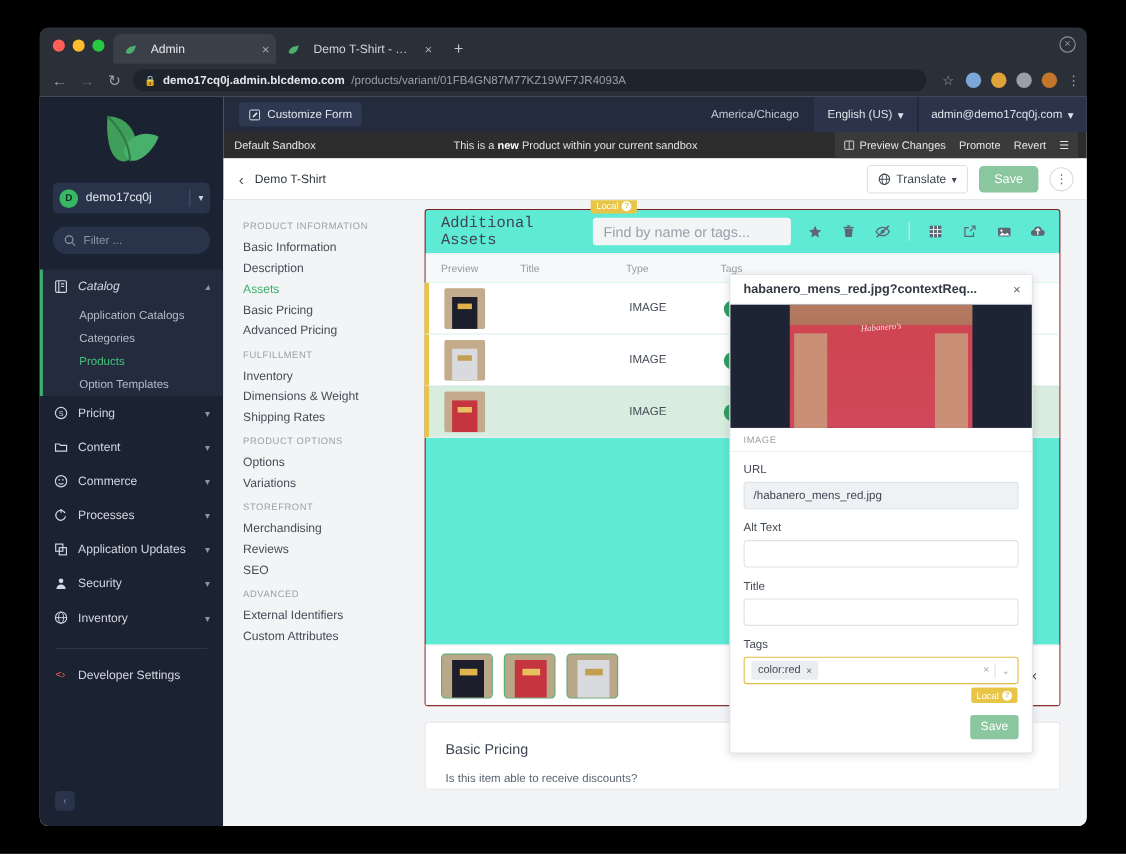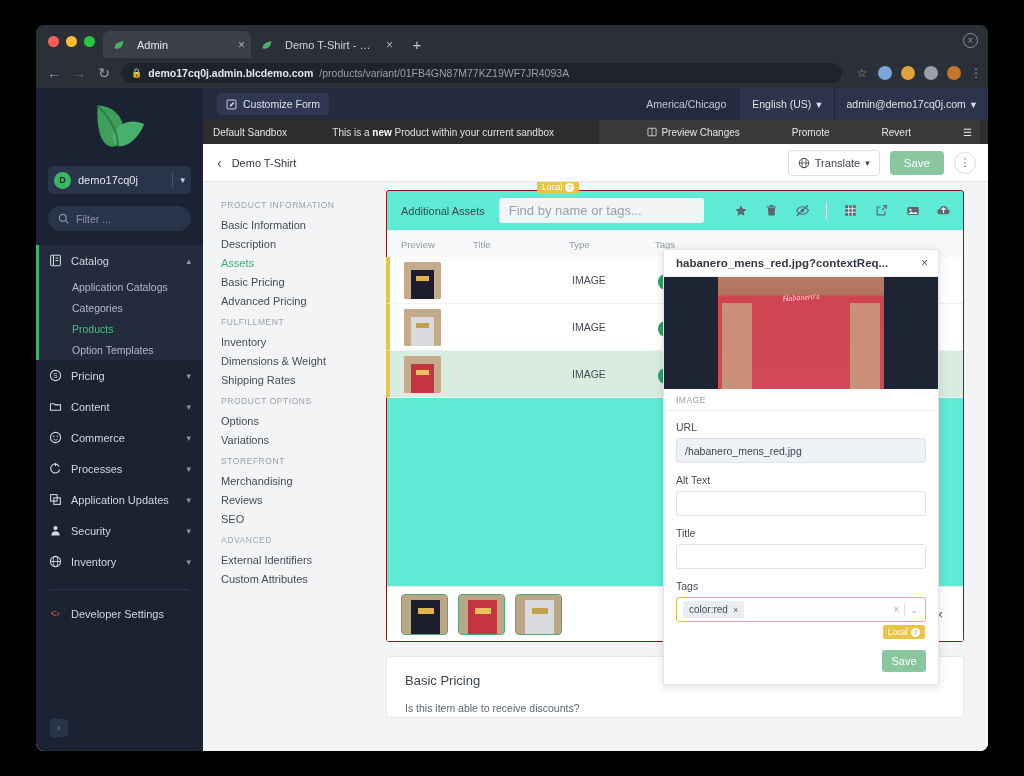--- a/index.html
+++ b/index.html
@@ -93,21 +93,21 @@
   .filter {
     margin: 0 12px 14px; height: 25px; background: #29334a; border-radius: 13px;
     display: flex; align-items: center; gap: 7px; padding: 0 10px; font-size: 10.5px; color: #8d95a6;
   }
   .navgroup { padding: 0; }
   .navgroup.open { background: #232b3d; border-left: 3px solid #3faf6d; }
   .navitem {
     height: 31px; display: flex; align-items: center; gap: 9px;
     padding: 0 12px; font-size: 11px; color: #d2d7e0;
   }
-  .navgroup.open > .navitem { padding-left: 9px; }
+  .navgroup.open > .navitem { padding-left: 9px; font-style: italic; }
   .navitem .ic { width: 14px; height: 14px; flex: none; display: flex; align-items: center; justify-content: center; }
   .navitem .lb { flex: 1; }
   .navitem .ch { font-size: 9px; color: #8d95a6; }
   .subitem {
     height: 21px; display: flex; align-items: center; padding-left: 33px;
     font-size: 10.5px; color: #b3bac7;
   }
   .subitem.active { color: #44c27c; }
   .navdiv { height: 1px; background: #2c3548; margin: 12px 14px 8px; }
   .navitem.dev .lb { color: #d2d7e0; }
@@ -138,21 +138,21 @@
   .topsel + .topsel { border-left: 1px solid #1b2232; }
 
   .sandbar {
     height: 24px; background: #2d2d2d; display: flex; align-items: center;
     padding: 0 8px 0 10px; flex: none; color: #e6e6e6; font-size: 10px;
   }
   .sandbar .name { min-width: 0; }
   .sandbar .msg { flex: 1; text-align: center; color: #e0e0e0; }
   .sandbar .msg b { color: #fff; }
   .sandbar .acts { display: flex; align-items: center; gap: 12px; background: #3a3a3a; height: 24px; padding: 0 8px; }
-  .sandbar .acts .it { display: flex; align-items: center; gap: 4px; font-size: 10px; color: #e6e6e6; margin-left: 40px; }
+  .sandbar .acts .it { display: flex; align-items: center; gap: 4px; font-size: 10px; color: #e6e6e6; }
 
   .pagehdr {
     height: 38px; background: #fff; border-bottom: 1px solid #e3e5e8;
     display: flex; align-items: center; padding: 0 12px 0 14px; gap: 10px; flex: none;
   }
   .pagehdr .back { font-size: 14px; color: #4a5059; }
   .pagehdr h1 { font-size: 11px; color: #2f3640; font-weight: normal; flex: 1; }
   .translate {
     height: 26px; border: 1px solid #dcdfe3; border-radius: 4px; background: #fff;
     display: flex; align-items: center; gap: 5px; padding: 0 9px; font-size: 11px; color: #3f4651;
@@ -188,21 +188,21 @@
   }
   .localbadge .q {
     width: 9px; height: 9px; border-radius: 50%; background: #fff; color: #e8c547;
     font-size: 7px; display: flex; align-items: center; justify-content: center; font-weight: bold;
   }
 
   .cardhdr {
     height: 40px; display: flex; align-items: center; gap: 14px;
     padding: 0 12px 0 14px; border-bottom: 1px solid #eceef0;
   }
-  .cardhdr .ttl { font-size: 11px; color: #3f4651; }
+  .cardhdr .ttl { font-size: 14px; color: #3f4651; font-family: Liberation Mono, monospace; }
   .searchbox {
     width: 205px; height: 25px; background: #f2f4f6; border-radius: 3px;
     display: flex; align-items: center; padding: 0 10px; font-size: 13px; color: #9aa1aa;
   }
   .hdrtools { flex: 1; display: flex; align-items: center; justify-content: flex-end; gap: 16px; color: #5d6673; }
   .hdrtools .sep { width: 1px; height: 17px; background: #dfe2e6; }
   .tool { width: 15px; height: 15px; display: flex; align-items: center; justify-content: center; }
 
   .tblhdr {
     height: 26px; background: #f7f8f9; display: flex; align-items: center;

